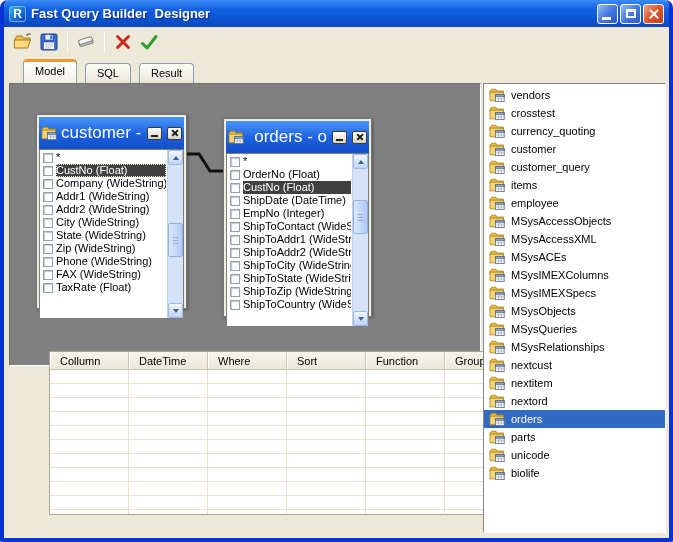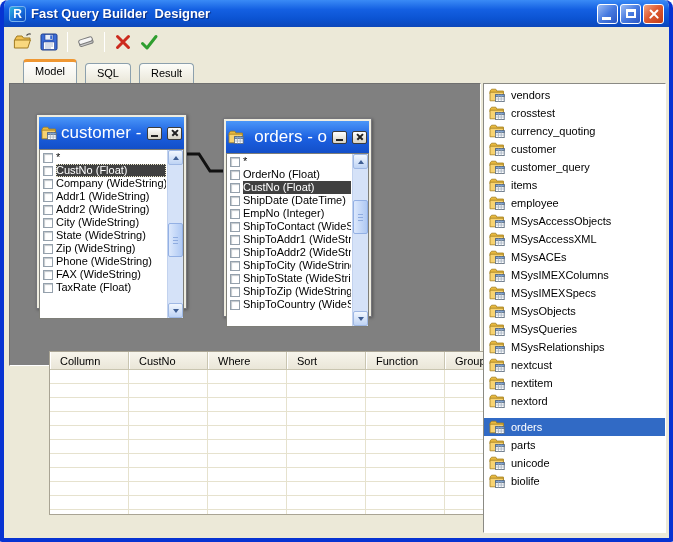--- a/index.html
+++ b/index.html
@@ -84,21 +84,21 @@
   .grid-header{display:grid;grid-template-columns:repeat(6,1fr);height:18px;
     background:linear-gradient(#F7F5EC,#EAE6D8);border-bottom:1px solid #C9C5B0;}
   .grid-hcell{display:flex;align-items:center;padding-left:10px;font-size:11px;color:#000;
     border-right:1px solid #C9C5B0;box-shadow:inset 1px 0 0 #fff;overflow:hidden;white-space:nowrap;}
   .grid-row{display:grid;grid-template-columns:repeat(6,1fr);height:14px;border-bottom:1px solid #E6E2CE;}
   .grid-cell{border-right:1px solid #E6E2CE;}
   
   .right-panel{position:absolute;left:479px;top:83px;width:183px;height:450px;background:#fff;
     border:1px solid #8A8A84;border-bottom-color:#fff;border-right-color:#fff;padding:2px 0;overflow:hidden;}
   .side-row{display:flex;align-items:center;height:18px;padding:0 2px 0 5px;gap:6px;font-size:11px;color:#000;}
-  .side-row.selected{background:#316AC5;color:#fff;margin-top:8px;}
+  .side-row.selected{background:#316AC5;color:#fff;}
   .side-label{white-space:nowrap;overflow:hidden;}
   .tbl-icon{display:inline-flex;width:16px;height:16px;flex:0 0 16px;}
 </style>
 </head>
 <body>
 
 <svg width="0" height="0" style="position:absolute">
   <defs>
     <g id="tblicon">
       <path d="M1 4 L2.6 2.2 h4.2 l1 1.8 h6.6 v3 H1 z" fill="#E9B93F" stroke="#A5801F" stroke-width="0.8"></path>
@@ -357,21 +357,21 @@
           </div>
         </div>
     </div>
   </div>
 
   <div class="grid-panel">
     <div class="grid-header">
 
         <div class="grid-hcell">Collumn</div>
 
-        <div class="grid-hcell">CustNo</div>
+        <div class="grid-hcell">DateTime</div>
 
         <div class="grid-hcell">Where</div>
 
         <div class="grid-hcell">Sort</div>
 
         <div class="grid-hcell">Function</div>
 
         <div class="grid-hcell">Group</div>
       </div>
     <div class="grid-body">

